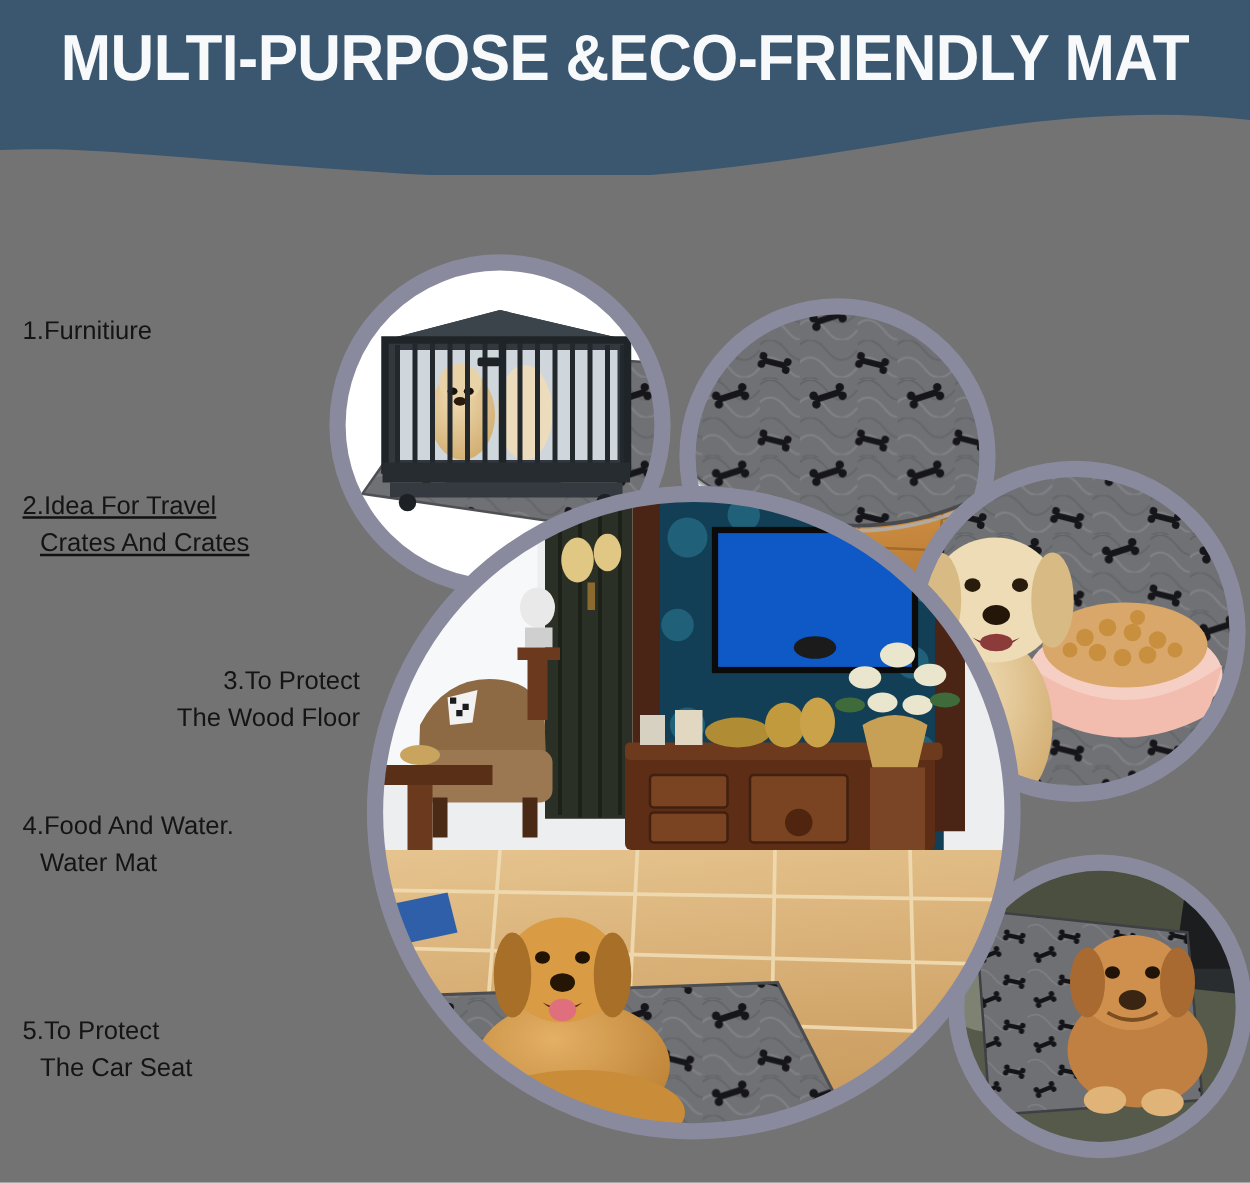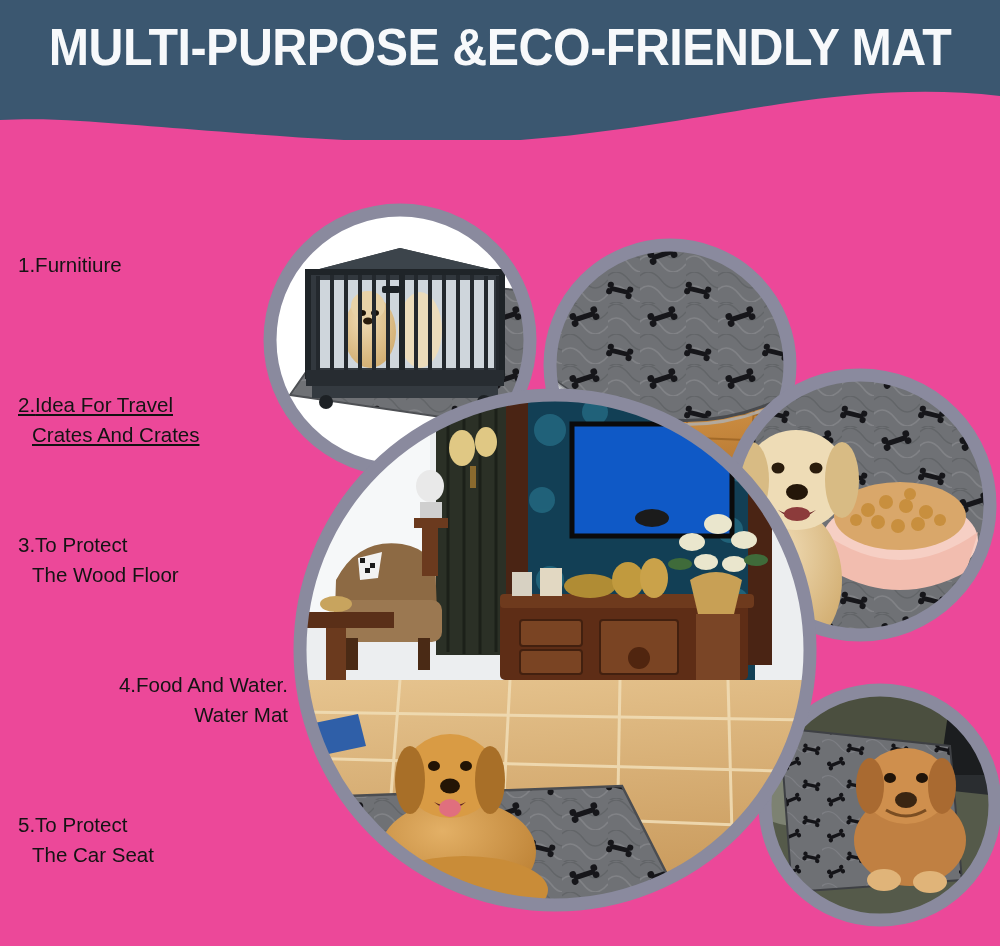--- a/index.html
+++ b/index.html
@@ -2,21 +2,21 @@
 <html><head>
 <meta charset="utf-8">
 <style>
   html,body{margin:0;padding:0;}
   body{
     width:1000px;height:946px;
     background:#ffffff;
     font-family:"Liberation Sans","DejaVu Sans",sans-serif;
     overflow:hidden;position:relative;
   }
-  #page{position:relative;width:1000px;height:946px;overflow:hidden;background:#ec4899;}
+  #page{position:relative;width:1000px;height:946px;overflow:hidden;background:#737373;}
 
   
   .header-wrap{position:absolute;left:0;top:0;width:1000px;height:140px;overflow:hidden;}
   .header-svg{position:absolute;left:0;top:0;}
   .header-title{
     position:absolute;left:0;top:20px;width:1000px;
     text-align:center;
     color:#f7f9fb;
     font-weight:bold;
     font-size:52px;
@@ -32,22 +32,22 @@
   .features{position:absolute;left:0;top:150px;width:290px;height:780px;padding-left:44px;}
   .feature{position:absolute;left:18px;width:270px;color:#111;}
   .feature .ln{
     font-size:20.5px;line-height:30px;color:#141414;
     white-space:nowrap;font-family:"Liberation Sans","DejaVu Sans",sans-serif;
   }
   .feature .ln2{padding-left:14px;}
 
   .f0{top:100px;}
   .f1{top:240px;text-decoration:underline;}
-  .f2{top:380px;}
-  .f3{top:520px;text-align:right;}
+  .f2{top:380px;text-align:right;}
+  .f3{top:496px;}
   .f4{top:660px;}
 
   
   .collage{position:absolute;left:250px;top:180px;width:750px;height:766px;}
   .collage-svg{position:absolute;left:0;top:0;}
 </style>
 </head>
 <body>
 
 <div id="page">

